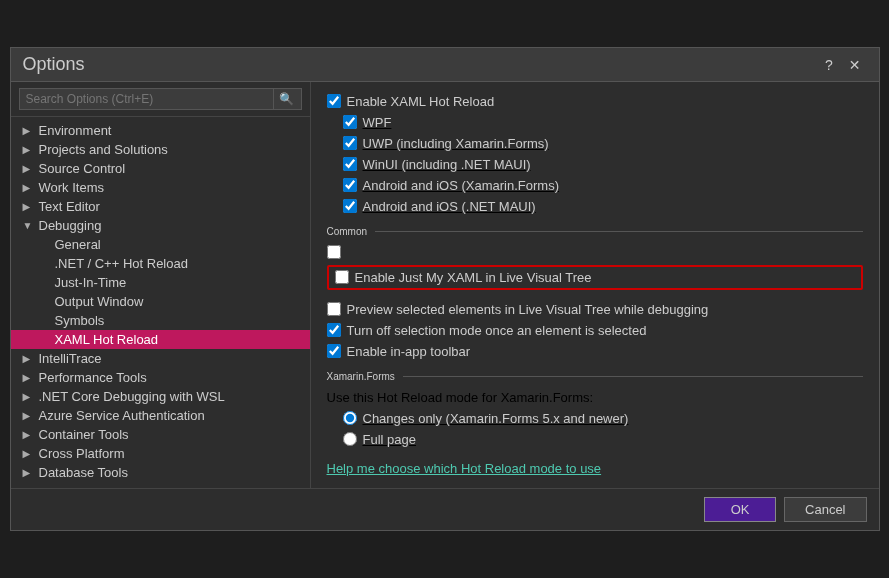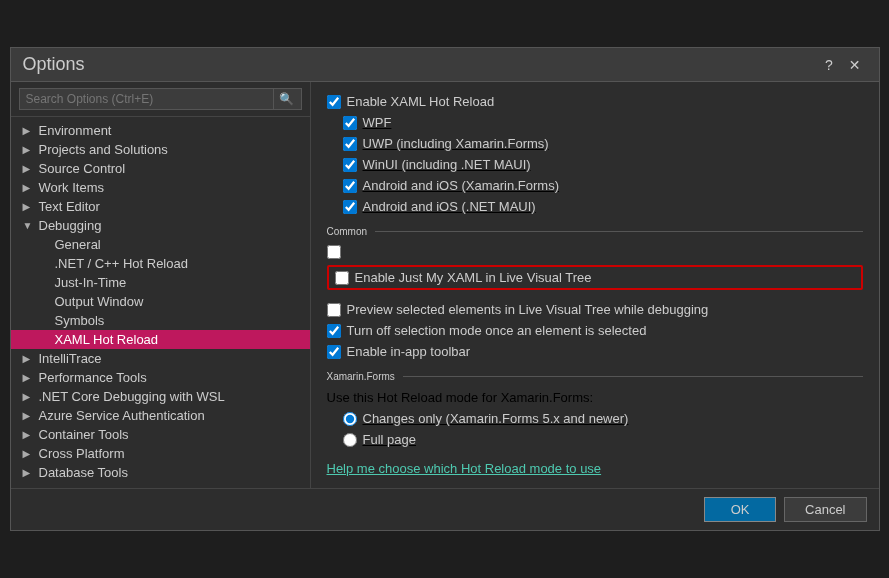--- a/index.html
+++ b/index.html
@@ -122,21 +122,21 @@
     .right-scroll {
       flex: 1;
       overflow-y: auto;
       padding: 12px 16px;
     }
     .right-scroll::-webkit-scrollbar { width: 10px; }
     .right-scroll::-webkit-scrollbar-track { background: #2d2d2d; }
     .right-scroll::-webkit-scrollbar-thumb { background: #555; }
     .option-row {
       display: flex;
-      align-items: flex-end;
+      align-items: flex-start;
       margin-bottom: 6px;
     }
     .option-row.indent1 { padding-left: 16px; text-decoration: underline; }
     .option-row label {
       color: #ccc;
       margin-left: 6px;
       cursor: pointer;
     }
     .option-row input[type="checkbox"] {
       accent-color: #0078d4;
@@ -159,21 +159,21 @@
     }
     .section-title::after {
       content: '';
       flex: 1;
       height: 1px;
       background: #555;
       margin-left: 8px;
     }
     .highlight-row {
       display: flex;
-      align-items: center;
+      align-items: flex-start;
       margin-bottom: 12px;
       border: 2px solid #cc0000;
       padding: 3px 6px;
       border-radius: 2px;
     }
     .highlight-row label {
       color: #ccc;
       margin-left: 6px;
       cursor: pointer;
     }
@@ -201,21 +201,21 @@
     .footer-btn {
       background: #3c3c3c;
       border: 1px solid #666;
       color: #ccc;
       padding: 4px 20px;
       cursor: pointer;
       font-size: 13px;
       min-width: 72px;
     }
     .footer-btn.default {
-      background: #0369a1;
+      background: #4c1d95;
       border: 1px solid #888;
     }
   </style>
 </head>
 <body>
 
 <div class="dialog">
 
   <div class="title-bar">
     <span class="title-bar-title">Options</span>

